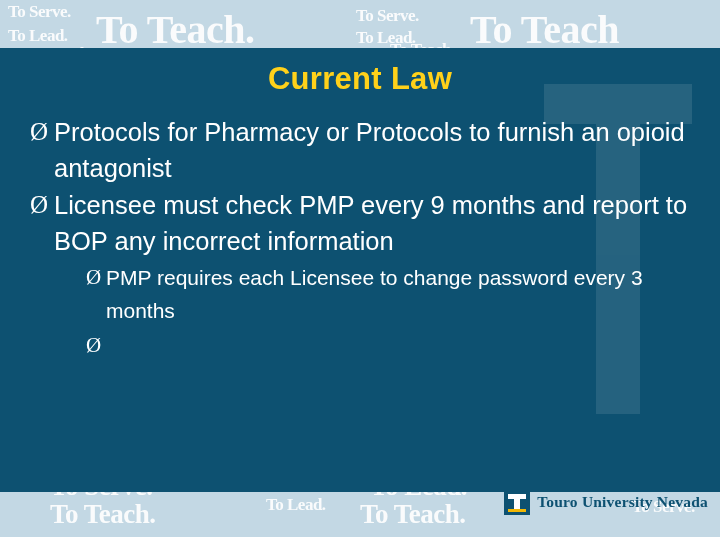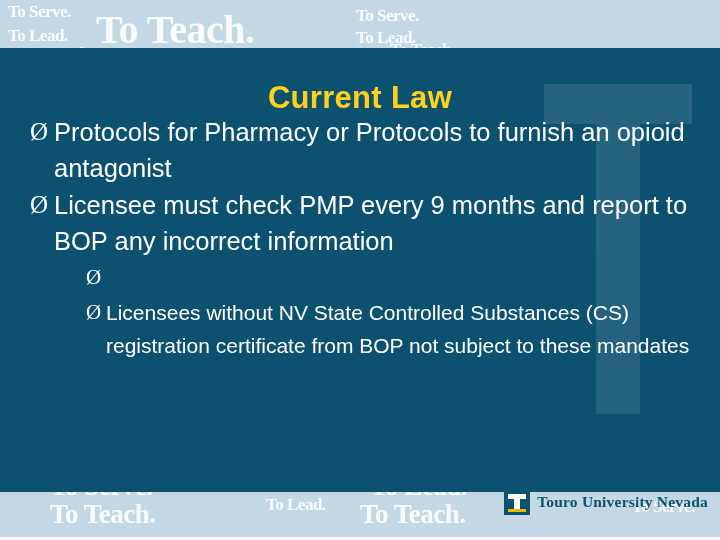--- a/index.html
+++ b/index.html
@@ -80,21 +80,21 @@
     left: 0;
     top: 0;
     width: 148px;
     height: 40px;
     background: #ffffff;
   }
 
   .title {
     position: absolute;
     left: 0;
-    top: 32px;
+    top: 13px;
     width: 720px;
     text-align: center;
     color: #ffd11a;
     font-size: 31px;
     font-weight: bold;
     letter-spacing: 0.3px;
   }
 
   .body {
     position: absolute;
@@ -183,20 +183,21 @@
 <body>
 
 <div class="slide">
 
   <div class="band-top">
     <span class="wm small" style="left:8px; top:2px;">To Serve.</span>
     <span class="wm small" style="left:8px; top:26px;">To Lead.</span>
     <span class="wm big" style="left:96px; top:6px;">To Teach.</span>
     <span class="wm small" style="left:356px; top:6px;">To Serve.</span>
     <span class="wm small" style="left:356px; top:28px;">To Lead.</span>
+    <span class="wm big" style="left:470px; top:6px;">To Teach</span>
     <span class="wm small" style="left:390px; top:40px;">To Teach.</span>
     <span class="wm small" style="left:28px; top:44px;">To Lead.</span>
   </div>
 
   <div class="band-bottom">
     <span class="wm mid" style="left:50px; top:-4px;">To Serve.</span>
     <span class="wm small" style="left:266px; top:0px;">To Serve.</span>
     <span class="wm small" style="left:266px; top:20px;">To Lead.</span>
     <span class="wm mid" style="left:50px; top:24px;">To Teach.</span>
     <span class="wm mid" style="left:370px; top:-4px;">To Lead.</span>
@@ -220,25 +221,25 @@
         <span class="txt">Protocols for Pharmacy or Protocols to furnish an opioid antagonist</span>
       </div>
 
       <div class="l1">
         <span class="bullet">Ø</span>
         <span class="txt">Licensee must check PMP every 9 months and report to BOP any incorrect information</span>
       </div>
 
       <div class="l2">
         <span class="bullet">Ø</span>
+        <span class="txt">PMP requires each Licensee to change password every 3 months</span>
       </div>
 
       <div class="l2">
         <span class="bullet">Ø</span>
-        <span class="txt">Licensees without NV State Controlled Substances (CS) registration certificate from BOP not subject to these mandates</span>
       </div>
 
     </div>
   </div>
 
   <div class="logo">
     <span class="logo-mark">
       <span class="mt"></span>
       <span class="ms"></span>
       <span class="mc"></span>

